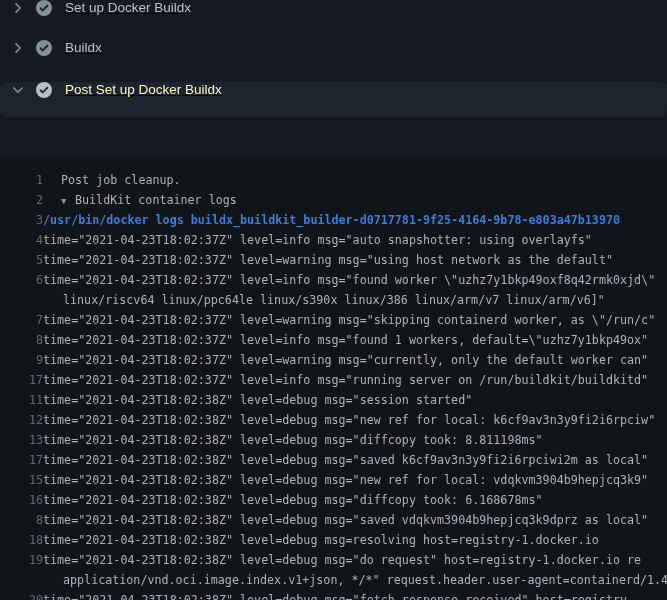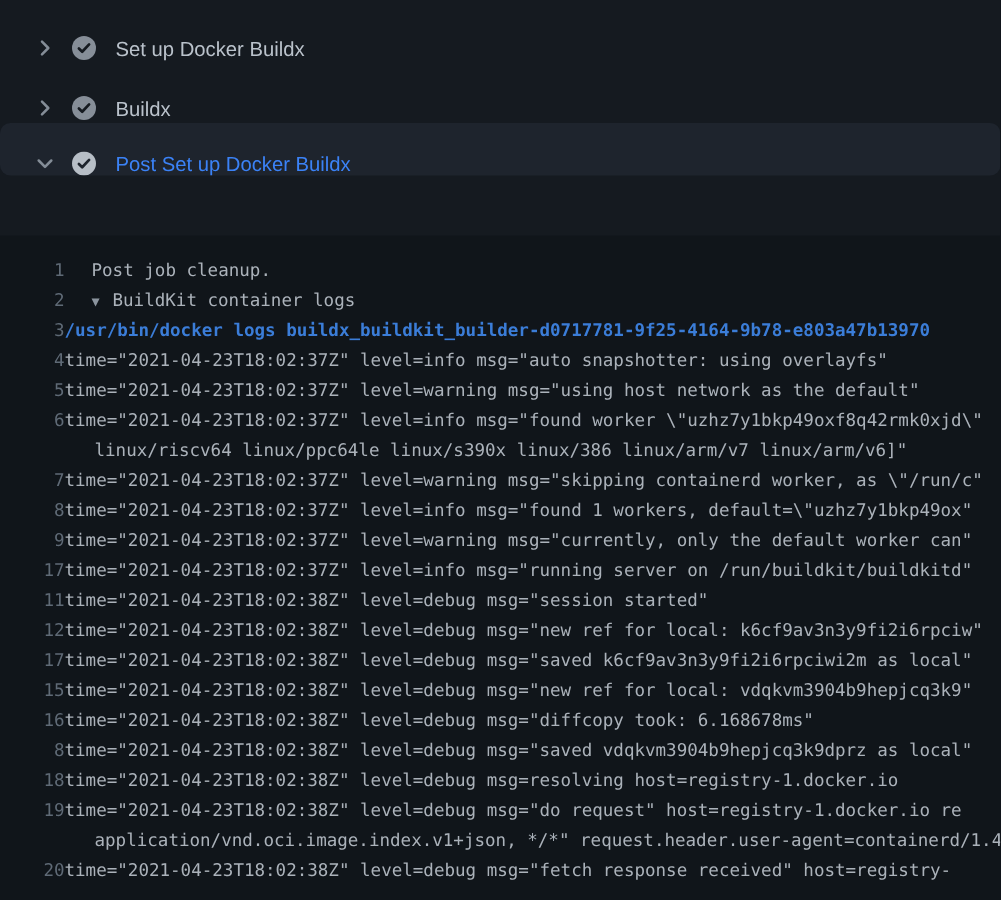--- a/index.html
+++ b/index.html
@@ -3,30 +3,30 @@
 <meta charset="utf-8">
 <style>
   html,body{margin:0;padding:0;background:#10151a;}
   .app{
     position:relative;width:667px;height:600px;overflow:hidden;
     background:#151a20;font-family:"Liberation Sans",sans-serif;
   }
   
   .steps{width:100%;}
   .step-row{
-    display:flex;align-items:flex-end;height:40px;padding-left:22px;
-    cursor:pointer;box-sizing:border-box;
+    display:flex;align-items:flex-start;height:40px;padding-left:10px;
+    cursor:pointer;box-sizing:border-box;text-decoration:underline;
   }
   .step-row .chev{width:16px;height:16px;display:flex;align-items:center;justify-content:center;flex:0 0 16px;}
   .step-row .status{margin-left:10px;width:16px;height:16px;flex:0 0 16px;}
   .step-row .step-label{margin-left:13px;font-size:13.5px;color:#bac2cb;}
   .step-row.expanded{
     height:35px;margin-top:2px;background:#1e242d;border-radius:7px;
   }
-  .step-row.expanded .step-label{color:#3b82f6;}
+  .step-row.expanded .step-label{color:#fef9c3;}
   
   .log-area{
     position:absolute;left:0;top:157px;width:667px;height:443px;
     background:#10151a;overflow:hidden;padding-top:13px;box-sizing:border-box;
   }
   .log-row{
     display:flex;height:20px;line-height:20px;white-space:pre;overflow:hidden;
     font-family:"DejaVu Sans Mono",monospace;font-size:11.7px;color:#abb2ba;
   }
   .ln{
@@ -91,20 +91,21 @@
       <div class="log-row"><span class="ln">4</span><span class="lc indent-group"><span>time="2021-04-23T18:02:37Z" level=info msg="auto snapshotter: using overlayfs"</span></span></div>
       <div class="log-row"><span class="ln">5</span><span class="lc indent-group"><span>time="2021-04-23T18:02:37Z" level=warning msg="using host network as the default"</span></span></div>
       <div class="log-row"><span class="ln">6</span><span class="lc indent-group"><span>time="2021-04-23T18:02:37Z" level=info msg="found worker \"uzhz7y1bkp49oxf8q42rmk0xjd\"</span></span></div>
       <div class="log-row"><span class="ln"></span><span class="lc indent-cont"><span>linux/riscv64 linux/ppc64le linux/s390x linux/386 linux/arm/v7 linux/arm/v6]"</span></span></div>
       <div class="log-row"><span class="ln">7</span><span class="lc indent-group"><span>time="2021-04-23T18:02:37Z" level=warning msg="skipping containerd worker, as \"/run/c"</span></span></div>
       <div class="log-row"><span class="ln">8</span><span class="lc indent-group"><span>time="2021-04-23T18:02:37Z" level=info msg="found 1 workers, default=\"uzhz7y1bkp49ox"</span></span></div>
       <div class="log-row"><span class="ln">9</span><span class="lc indent-group"><span>time="2021-04-23T18:02:37Z" level=warning msg="currently, only the default worker can"</span></span></div>
       <div class="log-row"><span class="ln">17</span><span class="lc indent-group"><span>time="2021-04-23T18:02:37Z" level=info msg="running server on /run/buildkit/buildkitd"</span></span></div>
       <div class="log-row"><span class="ln">11</span><span class="lc indent-group"><span>time="2021-04-23T18:02:38Z" level=debug msg="session started"</span></span></div>
       <div class="log-row"><span class="ln">12</span><span class="lc indent-group"><span>time="2021-04-23T18:02:38Z" level=debug msg="new ref for local: k6cf9av3n3y9fi2i6rpciw"</span></span></div>
+      <div class="log-row"><span class="ln">13</span><span class="lc indent-group"><span>time="2021-04-23T18:02:38Z" level=debug msg="diffcopy took: 8.811198ms"</span></span></div>
       <div class="log-row"><span class="ln">17</span><span class="lc indent-group"><span>time="2021-04-23T18:02:38Z" level=debug msg="saved k6cf9av3n3y9fi2i6rpciwi2m as local"</span></span></div>
       <div class="log-row"><span class="ln">15</span><span class="lc indent-group"><span>time="2021-04-23T18:02:38Z" level=debug msg="new ref for local: vdqkvm3904b9hepjcq3k9"</span></span></div>
       <div class="log-row"><span class="ln">16</span><span class="lc indent-group"><span>time="2021-04-23T18:02:38Z" level=debug msg="diffcopy took: 6.168678ms"</span></span></div>
       <div class="log-row"><span class="ln">8</span><span class="lc indent-group"><span>time="2021-04-23T18:02:38Z" level=debug msg="saved vdqkvm3904b9hepjcq3k9dprz as local"</span></span></div>
       <div class="log-row"><span class="ln">18</span><span class="lc indent-group"><span>time="2021-04-23T18:02:38Z" level=debug msg=resolving host=registry-1.docker.io</span></span></div>
       <div class="log-row"><span class="ln">19</span><span class="lc indent-group"><span>time="2021-04-23T18:02:38Z" level=debug msg="do request" host=registry-1.docker.io re</span></span></div>
       <div class="log-row"><span class="ln"></span><span class="lc indent-cont"><span>application/vnd.oci.image.index.v1+json, */*" request.header.user-agent=containerd/1.4.</span></span></div>
       <div class="log-row"><span class="ln">20</span><span class="lc indent-group"><span>time="2021-04-23T18:02:38Z" level=debug msg="fetch response received" host=registry-</span></span></div>
     </div>
 </div>

